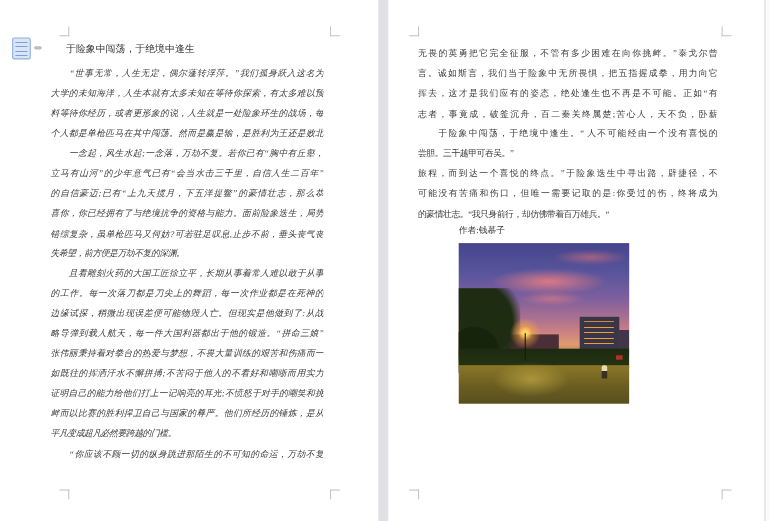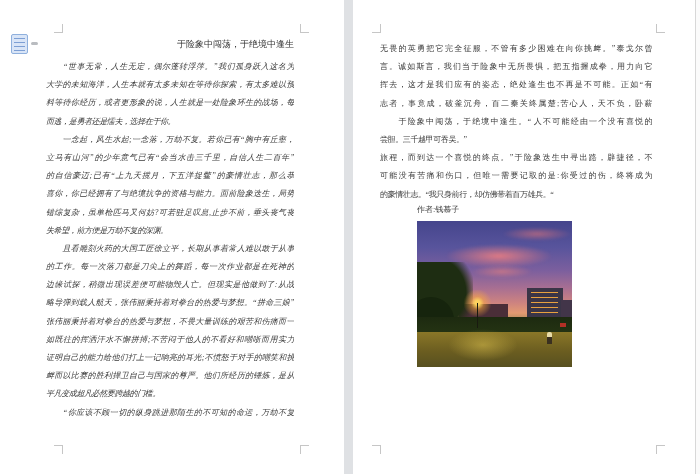--- a/index.html
+++ b/index.html
@@ -27,22 +27,22 @@
   .mark.tl{border-right:1px solid #c6c6c6;border-bottom:1px solid #c6c6c6;}
   .mark.tr{border-left:1px solid #c6c6c6;border-bottom:1px solid #c6c6c6;}
   .mark.bl{border-right:1px solid #c6c6c6;border-top:1px solid #c6c6c6;}
   .mark.br{border-left:1px solid #c6c6c6;border-top:1px solid #c6c6c6;}
 
   
   .tcol{position:absolute;}
   .tline{height:18.2px;line-height:18.2px;font-size:8px;letter-spacing:-0.4px;
     color:#3a3a3a;overflow:hidden;white-space:normal;}
   .tline.just{text-align:justify;text-align-last:justify;}
-  #p1-title{position:absolute;left:46px;top:36px;width:248px;height:17px;line-height:17px;
-    text-align:right;font-size:9px;color:#333;letter-spacing:0;}
+  #p1-title{position:absolute;left:60px;top:36px;width:248px;height:17px;line-height:17px;
+    text-align:left;font-size:9px;color:#333;letter-spacing:0;}
   #p1-body{left:46px;top:58px;width:248px;font-style:italic;}
   #p2-body{left:380px;top:40px;width:272px;}
   #p2-author{position:absolute;left:417px;top:202px;width:155px;height:16px;line-height:16px;
     text-align:left;font-size:8px;color:#3a3a3a;}
 
   
   #photo{position:absolute;left:417px;top:221px;width:155px;height:146px;overflow:hidden;
     background:linear-gradient(180deg,#45458c 0%,#58549c 18%,#7c5f9e 34%,#a86f92 46%,#cd8380 56%,#e39a72 63%,#b98d5e 67%);}
   #photo .cloud1{position:absolute;left:18%;top:16%;width:70%;height:16%;
     background:radial-gradient(ellipse at center,rgba(242,128,128,.85),rgba(242,128,128,0) 70%);filter:blur(1px);}
@@ -93,31 +93,31 @@
 <div class="mark tl" style="left:372px;top:24px"></div>
 <div class="mark tr" style="left:656px;top:24px"></div>
 <div class="mark bl" style="left:372px;top:445px"></div>
 <div class="mark br" style="left:656px;top:445px"></div>
 
 <div id="p1-title">于险象中闯荡，于绝境中逢生</div>
 <div id="p1-body" class="tcol">
     <div class="tline just">　　“世事无常，人生无定，偶尔蓬转浮萍。”我们孤身跃入这名为</div>
     <div class="tline just">大学的未知海洋，人生本就有太多未知在等待你探索，有太多难以预</div>
     <div class="tline just">料等待你经历，或者更形象的说，人生就是一处险象环生的战场，每</div>
-    <div class="tline">而逃，是勇者还是懦夫，选择在于你。</div>
+    <div class="tline just">个人都是单枪匹马在其中闯荡。然而是赢是输，是胜利为王还是败北</div>
     <div class="tline just">　　一念起，风生水起;一念落，万劫不复。若你已有“胸中有丘壑，</div>
     <div class="tline just">立马有山河”的少年意气已有“会当水击三千里，自信人生二百年”</div>
     <div class="tline just">的自信豪迈;已有“上九天揽月，下五洋捉鳖”的豪情壮志，那么恭</div>
     <div class="tline just">喜你，你已经拥有了与绝境抗争的资格与能力。面前险象迭生，局势</div>
     <div class="tline just">错综复杂，虽单枪匹马又何妨?可若驻足叹息,止步不前，垂头丧气丧</div>
     <div class="tline">失希望，前方便是万劫不复的深渊。</div>
     <div class="tline just">　　且看雕刻火药的大国工匠徐立平，长期从事着常人难以敢于从事</div>
     <div class="tline just">的工作。每一次落刀都是刀尖上的舞蹈，每一次作业都是在死神的</div>
     <div class="tline just">边缘试探，稍微出现误差便可能物毁人亡。但现实是他做到了:从战</div>
-    <div class="tline just">略导弹到载人航天，张伟丽秉持着对拳台的热爱与梦想。“拼命三娘”</div>
+    <div class="tline just">略导弹到载人航天，每一件大国利器都出于他的锻造。“拼命三娘”</div>
     <div class="tline just">张伟丽秉持着对拳台的热爱与梦想，不畏大量训练的艰苦和伤痛而一</div>
     <div class="tline just">如既往的挥洒汗水不懈拼搏;不苦闷于他人的不看好和嘲哳而用实力</div>
     <div class="tline just">证明自己的能力给他们打上一记响亮的耳光;不愤怒于对手的嘲笑和挑</div>
     <div class="tline just">衅而以比赛的胜利捍卫自己与国家的尊严。他们所经历的锤炼，是从</div>
     <div class="tline">平凡变成超凡必然要跨越的门槛。</div>
     <div class="tline just">　　“你应该不顾一切的纵身跳进那陌生的不可知的命运，万劫不复</div>
   </div>
 
 <div id="p2-body" class="tcol">
     <div class="tline just">无畏的英勇把它完全征服，不管有多少困难在向你挑衅。”泰戈尔曾</div>

